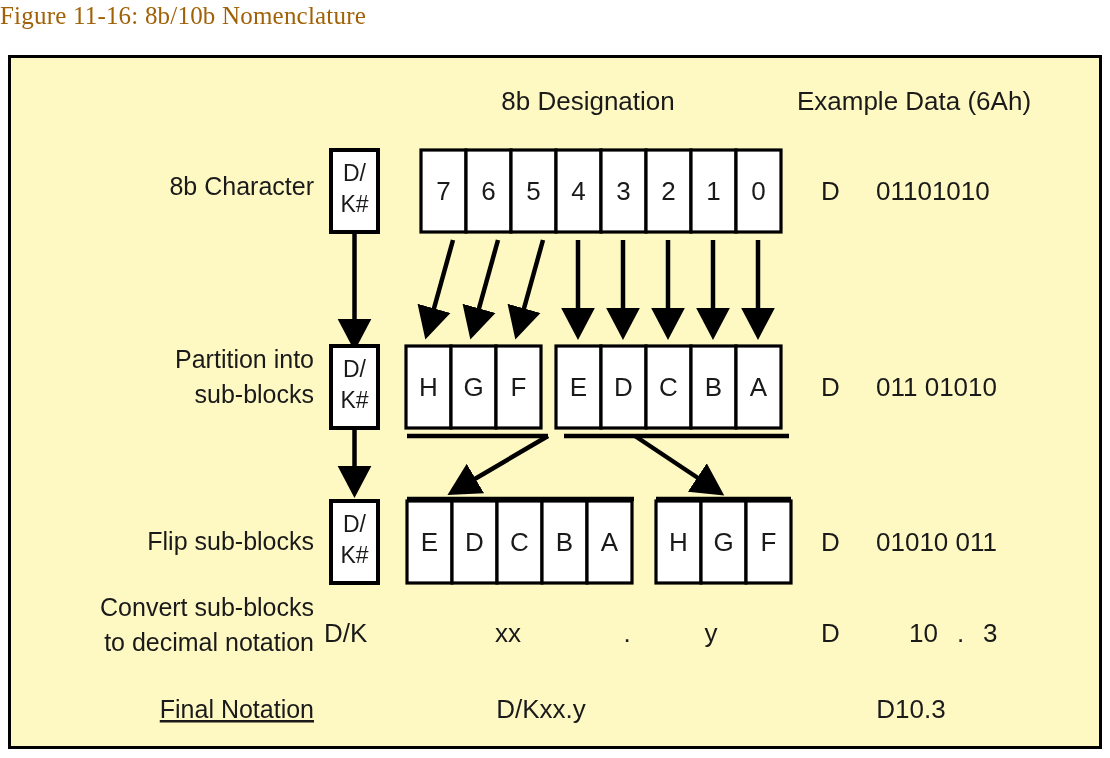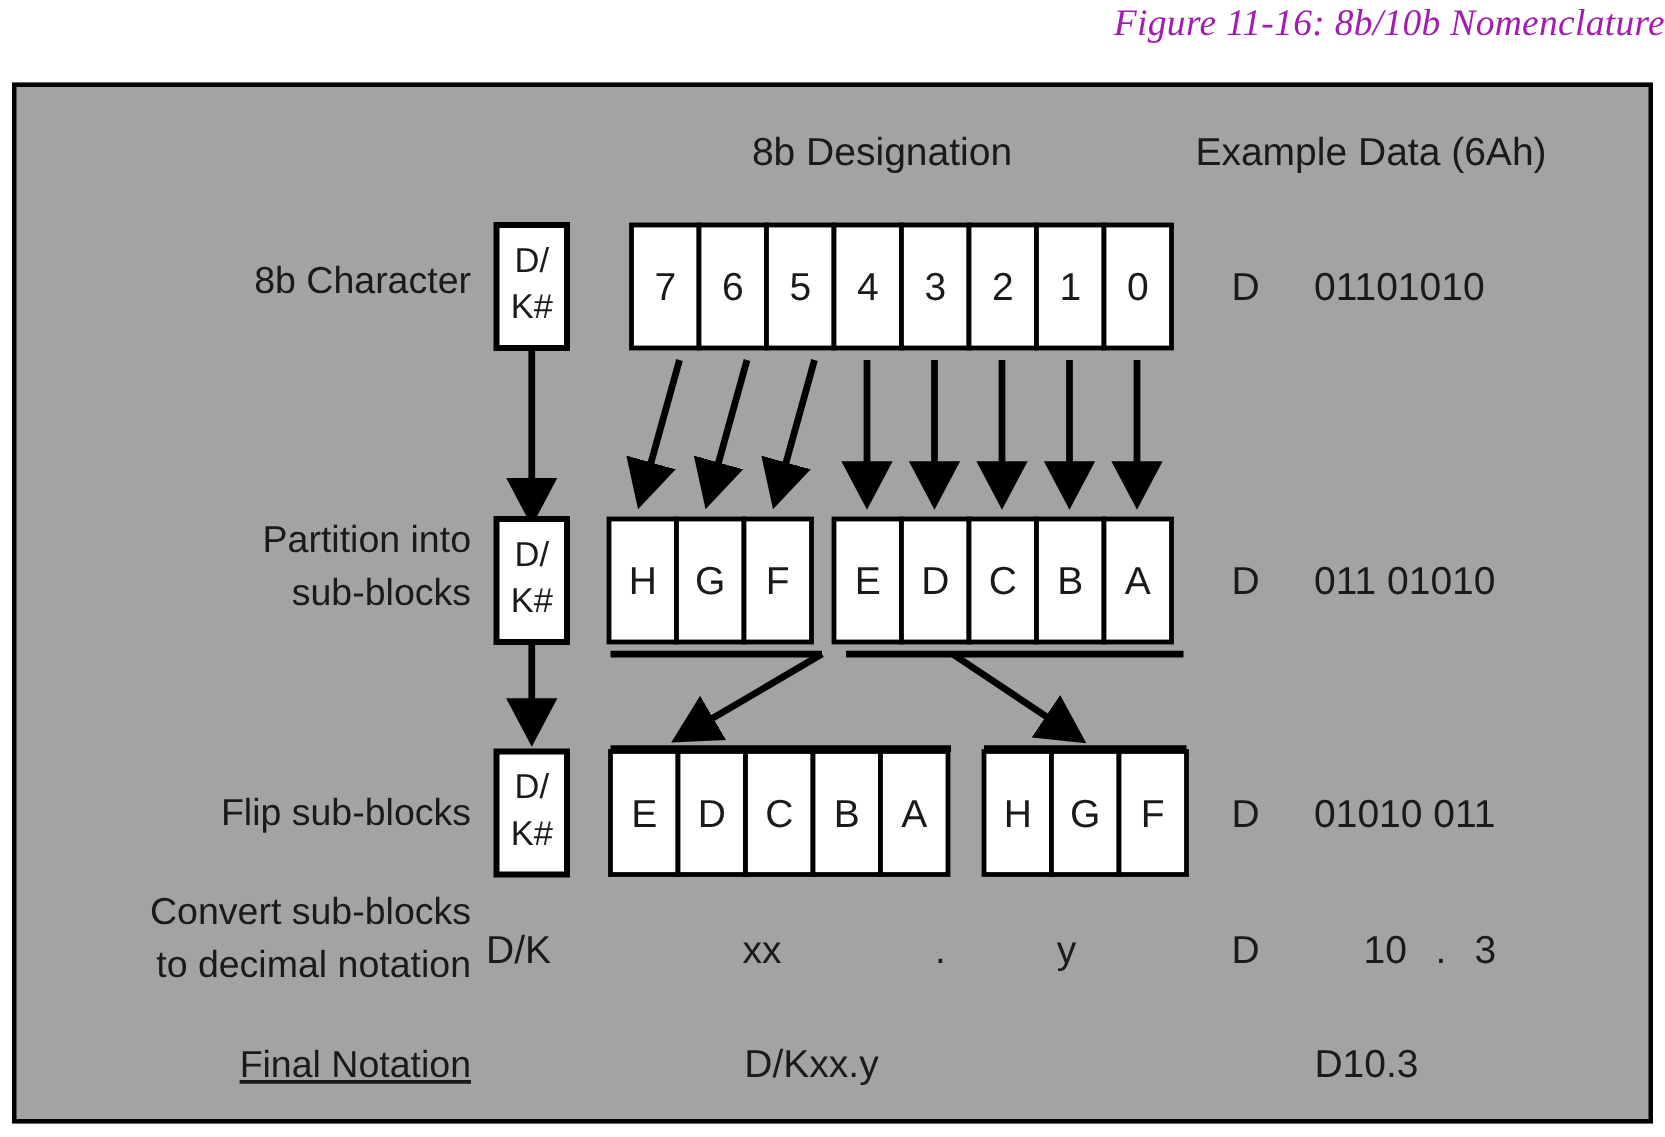--- a/index.html
+++ b/index.html
@@ -13,36 +13,35 @@
     font-family: "Liberation Sans", sans-serif;
     color: #1a1a1a;
     overflow: hidden;
     position: relative;
   }
   #figure-title {
     position: absolute;
     top: 2px;
     left: 0;
     width: 1110px;
-    text-align: right;
+    text-align: left;
     font-family: "Liberation Serif", serif;
-    font-style: italic;
     font-size: 25px;
-    color: #a21caf;
+    color: #a16207;
     letter-spacing: 0.2px;
   }
   #diagram-frame {
     position: absolute;
     left: 8px;
     top: 55px;
     width: 1094px;
     height: 694px;
     border: 3px solid #000000;
     box-sizing: border-box;
-    background: #a3a3a3;
+    background: #fef9c3;
   }
   svg.diagram {
     display: block;
     width: 1088px;
     height: 688px;
   }
   svg text {
     font-family: "Liberation Sans", sans-serif;
     fill: #1a1a1a;
   }

